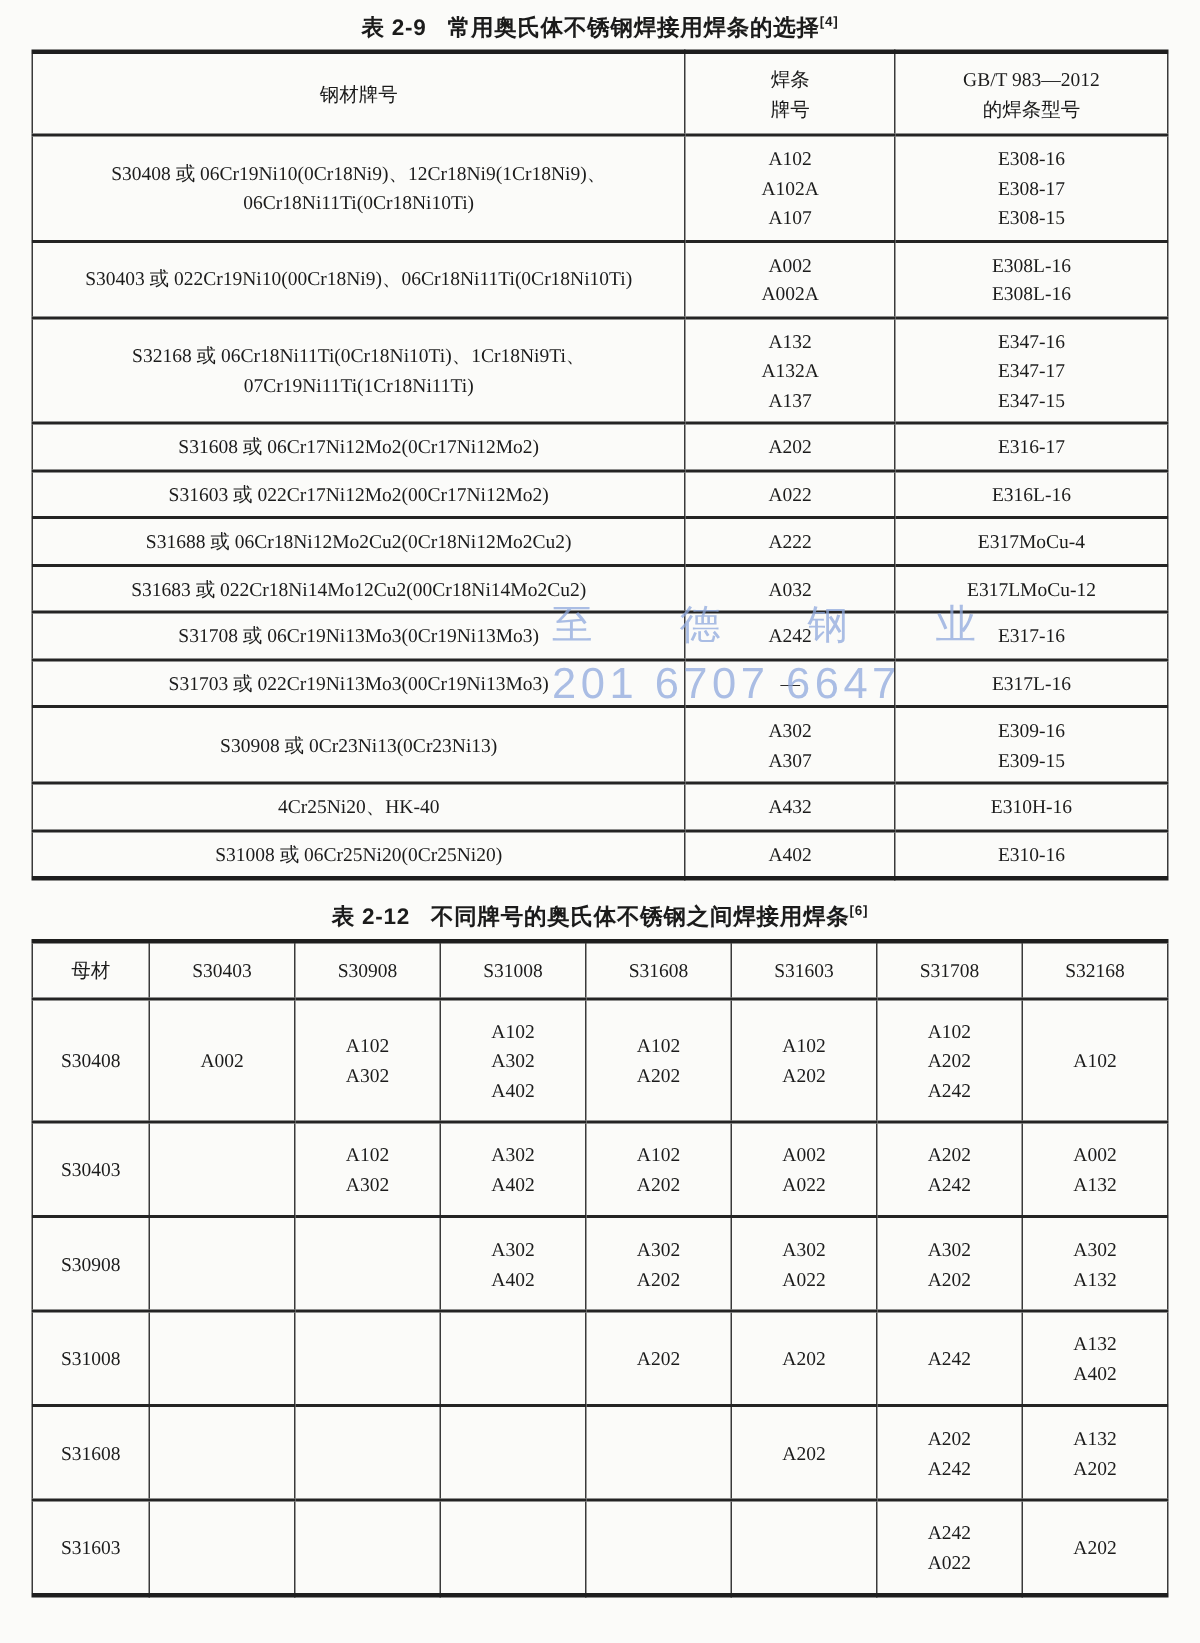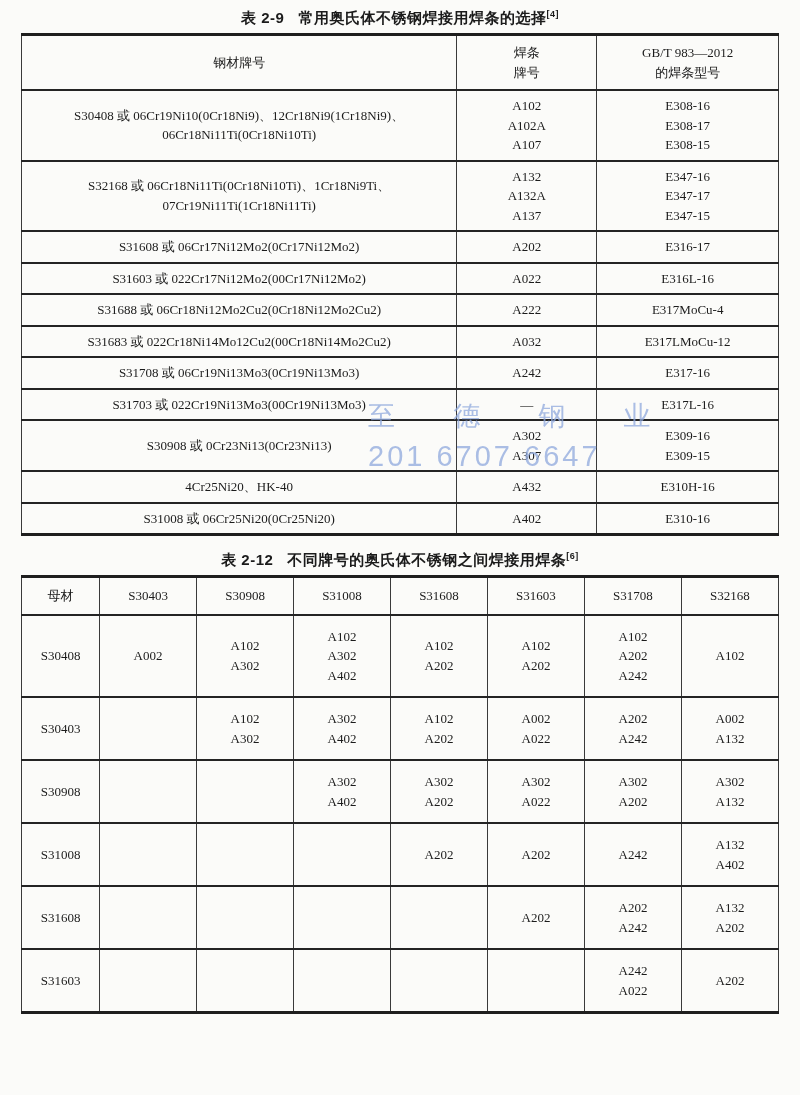--- a/index.html
+++ b/index.html
@@ -79,20 +79,27 @@
           <td>S30408 或 06Cr19Ni10(0Cr18Ni9)、12Cr18Ni9(1Cr18Ni9)、
 06Cr18Ni11Ti(0Cr18Ni10Ti)</td>
           <td>A102
 A102A
 A107</td>
           <td>E308-16
 E308-17
 E308-15</td>
         </tr>
         <tr>
+          <td>S30403 或 022Cr19Ni10(00Cr18Ni9)、06Cr18Ni11Ti(0Cr18Ni10Ti)</td>
+          <td>A002
+A002A</td>
+          <td>E308L-16
+E308L-16</td>
+        </tr>
+        <tr>
           <td>S32168 或 06Cr18Ni11Ti(0Cr18Ni10Ti)、1Cr18Ni9Ti、
 07Cr19Ni11Ti(1Cr18Ni11Ti)</td>
           <td>A132
 A132A
 A137</td>
           <td>E347-16
 E347-17
 E347-15</td>
         </tr>
         <tr>

